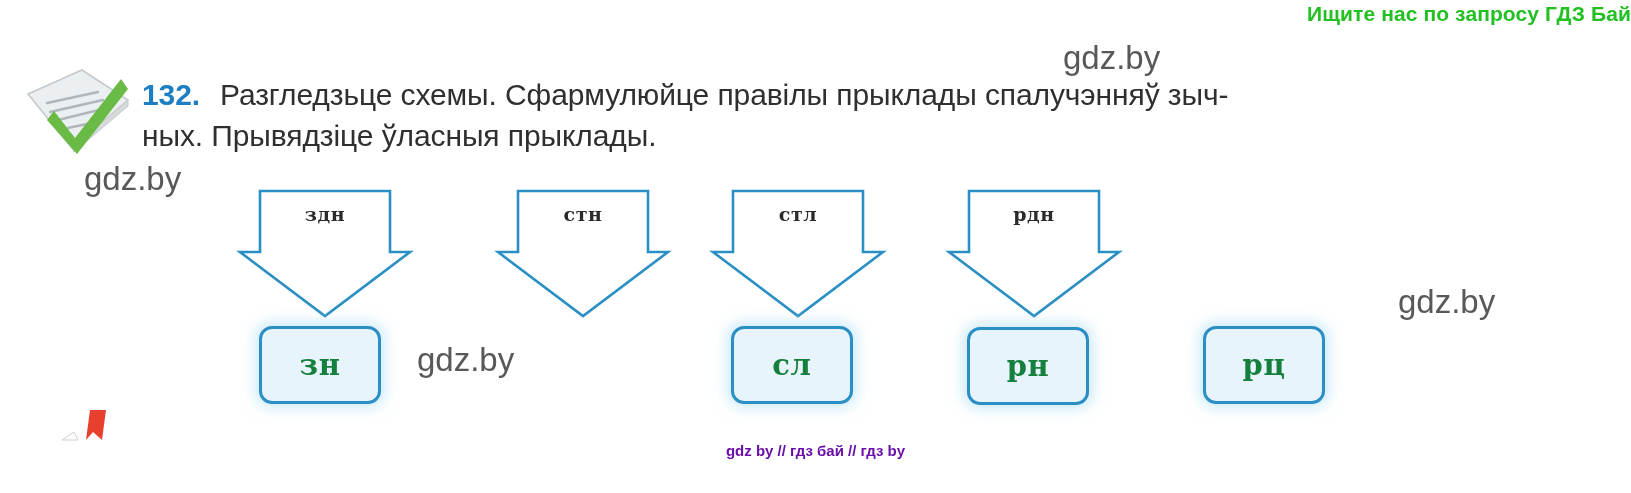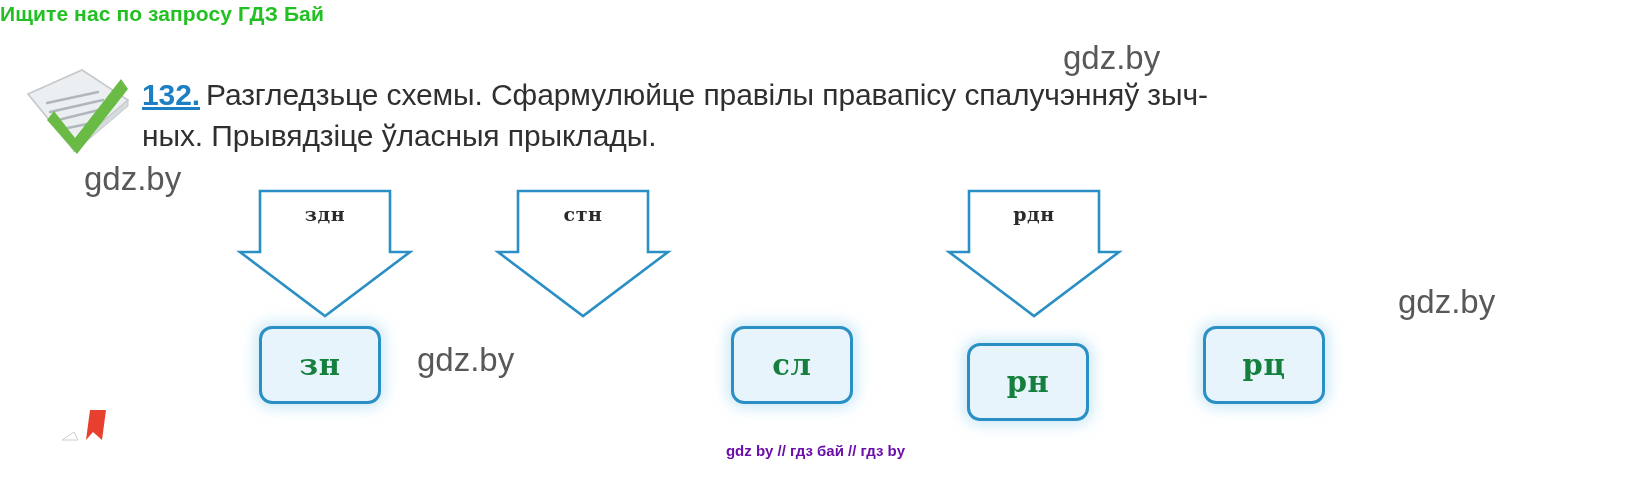--- a/index.html
+++ b/index.html
@@ -18,21 +18,21 @@
     overflow: hidden;
     background: #ffffff;
   }
 
   
   .promo-top {
     position: absolute;
     left: 0;
     top: 2px;
     width: 1631px;
-    text-align: left;
+    text-align: right;
     font-size: 21px;
     font-weight: bold;
     color: #22c022;
     letter-spacing: 0.1px;
     white-space: nowrap;
   }
 
   
   .wm {
     position: absolute;
@@ -63,22 +63,21 @@
     top: 74px;
     width: 1470px;
     font-size: 30px;
     line-height: 41px;
     color: #2f2f2f;
     letter-spacing: -0.1px;
   }
   .ex-num {
     font-weight: bold;
     color: #1c7fc4;
-    margin-right: 6px;
-    text-decoration: underline;
+    margin-right: 20px;
   }
   .ex-line2 { display: block; }
 
   
   .arrow-wrap {
     position: absolute;
     width: 186px;
     height: 140px;
   }
   .arrow-svg {
@@ -172,57 +171,63 @@
           <line x1="30" y1="50" x2="83" y2="38"></line>
           <line x1="34" y1="59" x2="87" y2="46"></line>
           <line x1="38" y1="68" x2="72" y2="61"></line>
         </g>
         <path d="M34 49 L55 76 L101 17 L108 27 L57 92 L27 58 Z" fill="#6aba46"></path>
       </g>
     </svg>
   </div>
 
   <div class="exercise">
-    <span class="ex-num">132.</span><span>Разгледзьце схемы. Сфармулюйце правілы правапісу спалучэнняў зыч-</span>
+    <span class="ex-num">132.</span><span>Разгледзьце схемы. Сфармулюйце правілы прыклады спалучэнняў зыч-</span>
     <span class="ex-line2">ных. Прывядзіце ўласныя прыклады.</span>
   </div>
 
   <div class="arrow-wrap" style="left:232px; top:182px;">
     <svg class="arrow-svg" viewBox="0 0 186 140">
       <path d="M28 9 L158 9 L158 70 L178 70 L93 134 L8 70 L28 70 Z" fill="#ffffff" stroke="#2a8fc4" stroke-width="2.6" stroke-linejoin="miter"></path>
     </svg>
     <div class="arrow-label">здн</div>
   </div>
 
   <div class="arrow-wrap" style="left:490px; top:182px;">
     <svg class="arrow-svg" viewBox="0 0 186 140">
       <path d="M28 9 L158 9 L158 70 L178 70 L93 134 L8 70 L28 70 Z" fill="#ffffff" stroke="#2a8fc4" stroke-width="2.6" stroke-linejoin="miter"></path>
     </svg>
     <div class="arrow-label">стн</div>
   </div>
 
+  <div class="arrow-wrap" style="left:705px; top:182px;">
+    <svg class="arrow-svg" viewBox="0 0 186 140">
+      <path d="M28 9 L158 9 L158 70 L178 70 L93 134 L8 70 L28 70 Z" fill="#ffffff" stroke="#2a8fc4" stroke-width="2.6" stroke-linejoin="miter"></path>
+    </svg>
+    <div class="arrow-label">стл</div>
+  </div>
 
   <div class="arrow-wrap" style="left:941px; top:182px;">
     <svg class="arrow-svg" viewBox="0 0 186 140">
       <path d="M28 9 L158 9 L158 70 L178 70 L93 134 L8 70 L28 70 Z" fill="#ffffff" stroke="#2a8fc4" stroke-width="2.6" stroke-linejoin="miter"></path>
     </svg>
     <div class="arrow-label">рдн</div>
   </div>
 
 
   <div class="result-box" style="left:259px; top:326px;">
     <div class="result-label">зн</div>
   </div>
 
 
   <div class="result-box" style="left:731px; top:326px;">
     <div class="result-label">сл</div>
   </div>
 
-  <div class="result-box" style="left:967px; top:327px;margin-top:16px;">
+  <div class="result-box" style="left:967px; top:327px;">
     <div class="result-label">рн</div>
   </div>
 
   <div class="result-box" style="left:1203px; top:326px;">
     <div class="result-label">рц</div>
   </div>
 
   <div class="red-mark">
     <svg viewBox="0 0 60 40" width="60" height="40">
       <path d="M28 0 L44 0 L40 30 L31 22 L24 30 Z" fill="#e8402e"></path>

